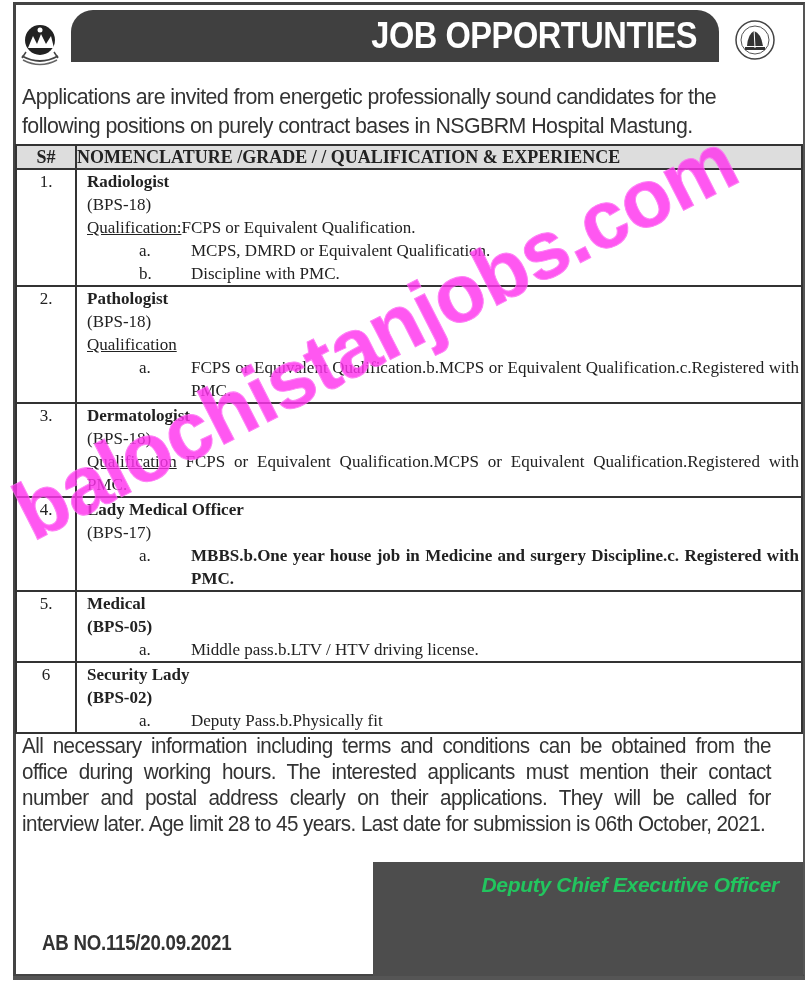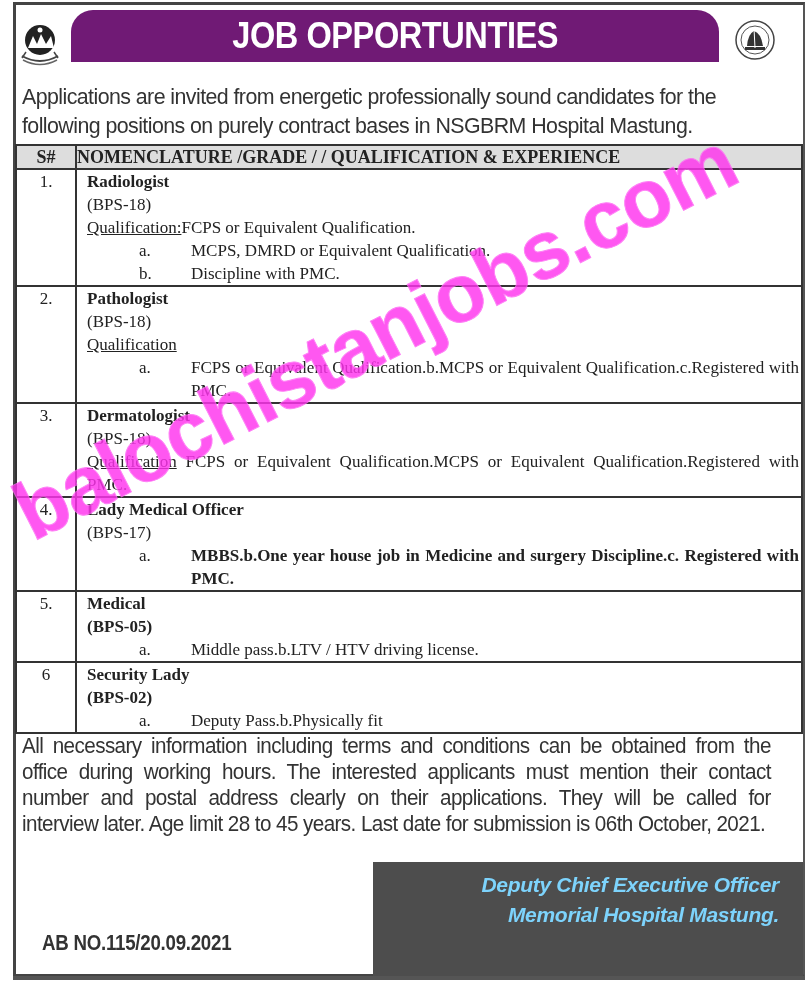--- a/index.html
+++ b/index.html
@@ -3,21 +3,21 @@
 <meta charset="utf-8">
 <style>
   html, body { margin: 0; padding: 0; background: #ffffff; }
   body { width: 808px; height: 982px; position: relative; overflow: hidden; font-family: "Liberation Serif", serif; color: #222; }
   .frame { position: absolute; left: 13px; top: 2px; width: 792px; height: 975px; border: 3px solid #444; border-right: 2px solid #555; box-sizing: border-box; }
   .frame-bottom { position: absolute; left: 13px; top: 976px; width: 792px; height: 4px; background: #555; }
 
   .logo-left { position: absolute; left: 20px; top: 22px; width: 40px; height: 48px; }
   .logo-right { position: absolute; left: 734px; top: 18px; width: 42px; height: 44px; }
 
-  .title-banner { position: absolute; left: 71px; top: 10px; width: 648px; height: 52px; background: #701a75; border-radius: 22px 22px 0 0; display: flex; align-items: center; justify-content: center; }
+  .title-banner { position: absolute; left: 71px; top: 10px; width: 648px; height: 52px; background: #404040; border-radius: 22px 22px 0 0; display: flex; align-items: center; justify-content: flex-end; }
   .title-banner span { color: #fff; font-family: "Liberation Sans", sans-serif; font-weight: bold; font-size: 37px; letter-spacing: -0.5px; transform: scaleX(0.88); display: inline-block; }
 
   .intro { position: absolute; left: 22px; top: 82px; width: 780px; font-family: "Liberation Sans", sans-serif; font-size: 22.5px; line-height: 29px; color: #333; letter-spacing: -0.6px; transform: scaleX(0.95); transform-origin: left top; }
 
   table.jobs { position: absolute; left: 15px; top: 144px; width: 788px; border-collapse: collapse; font-family: "Liberation Serif", serif; font-size: 17px; color: #222; }
   table.jobs td, table.jobs th { border: 2px solid #333; vertical-align: top; padding: 0; }
   table.jobs th { background: #ddd; font-weight: bold; font-size: 18px; height: 22px; line-height: 22px; }
   th.sno { width: 58px; text-align: center; }
   th.nom { text-align: left; padding-left: 10px; white-space: nowrap; }
   td.sno { text-align: center; line-height: 23px; font-size: 17px; }
@@ -27,21 +27,21 @@
   .item { display: flex; padding-left: 52px; }
   .item .lbl { width: 52px; flex: none; }
   .item .txt { flex: 1; text-align: justify; padding-right: 2px; }
   .just { text-align: justify; padding-right: 2px; }
 
   .footer-text { position: absolute; left: 22px; top: 733px; width: 780px; font-family: "Liberation Sans", sans-serif; font-size: 21.5px; line-height: 26px; color: #333; letter-spacing: -0.6px; transform: scaleX(0.96); transform-origin: left top; text-align: justify; }
 
   .ref-no { position: absolute; left: 42px; top: 930px; font-family: "Liberation Sans", sans-serif; font-weight: bold; font-size: 22px; color: #333; transform: scaleX(0.85); transform-origin: left top; letter-spacing: -0.3px; }
 
   .sig-box { position: absolute; left: 373px; top: 862px; width: 430px; height: 114px; background: #4d4d4d; text-align: right; padding-right: 24px; box-sizing: border-box; }
-  .sig-box div { color: #7dd3fc; font-family: "Liberation Sans", sans-serif; font-weight: bold; font-style: italic; font-size: 21px; line-height: 30px; letter-spacing: -0.3px; }
+  .sig-box div { color: #22c55e; font-family: "Liberation Sans", sans-serif; font-weight: bold; font-style: italic; font-size: 21px; line-height: 30px; letter-spacing: -0.3px; }
   .sig-box .l1 { margin-top: 8px; }
 
   .watermark { position: absolute; left: 20px; top: 470px; font-family: "Liberation Sans", sans-serif; font-weight: bold; font-size: 82px; color: #ff33ee; opacity: 0.82; transform: rotate(-27deg); transform-origin: left center; white-space: nowrap; letter-spacing: -1px; pointer-events: none; -webkit-text-stroke: 1px #ff66f4; }
 </style>
 </head>
 <body>
 
 <div class="frame"></div>
 <div class="frame-bottom"></div>
 
@@ -151,16 +151,15 @@
   </tr>
 </tbody>
   </table>
 
 <div class="footer-text">All necessary information including terms and conditions can be obtained from the office during working hours. The interested applicants must mention their contact number and postal address clearly on their applications. They will be called for interview later. Age limit 28 to 45 years. Last date for submission is 06th October, 2021.</div>
 
 <div class="ref-no">AB  NO.115/20.09.2021</div>
 
 <div class="sig-box">
   <div class="l1">Deputy Chief Executive Officer</div>
-  <div>Memorial Hospital Mastung.</div>
 </div>
 
 <div class="watermark">balochistanjobs.com</div>
 
 </body></html>

